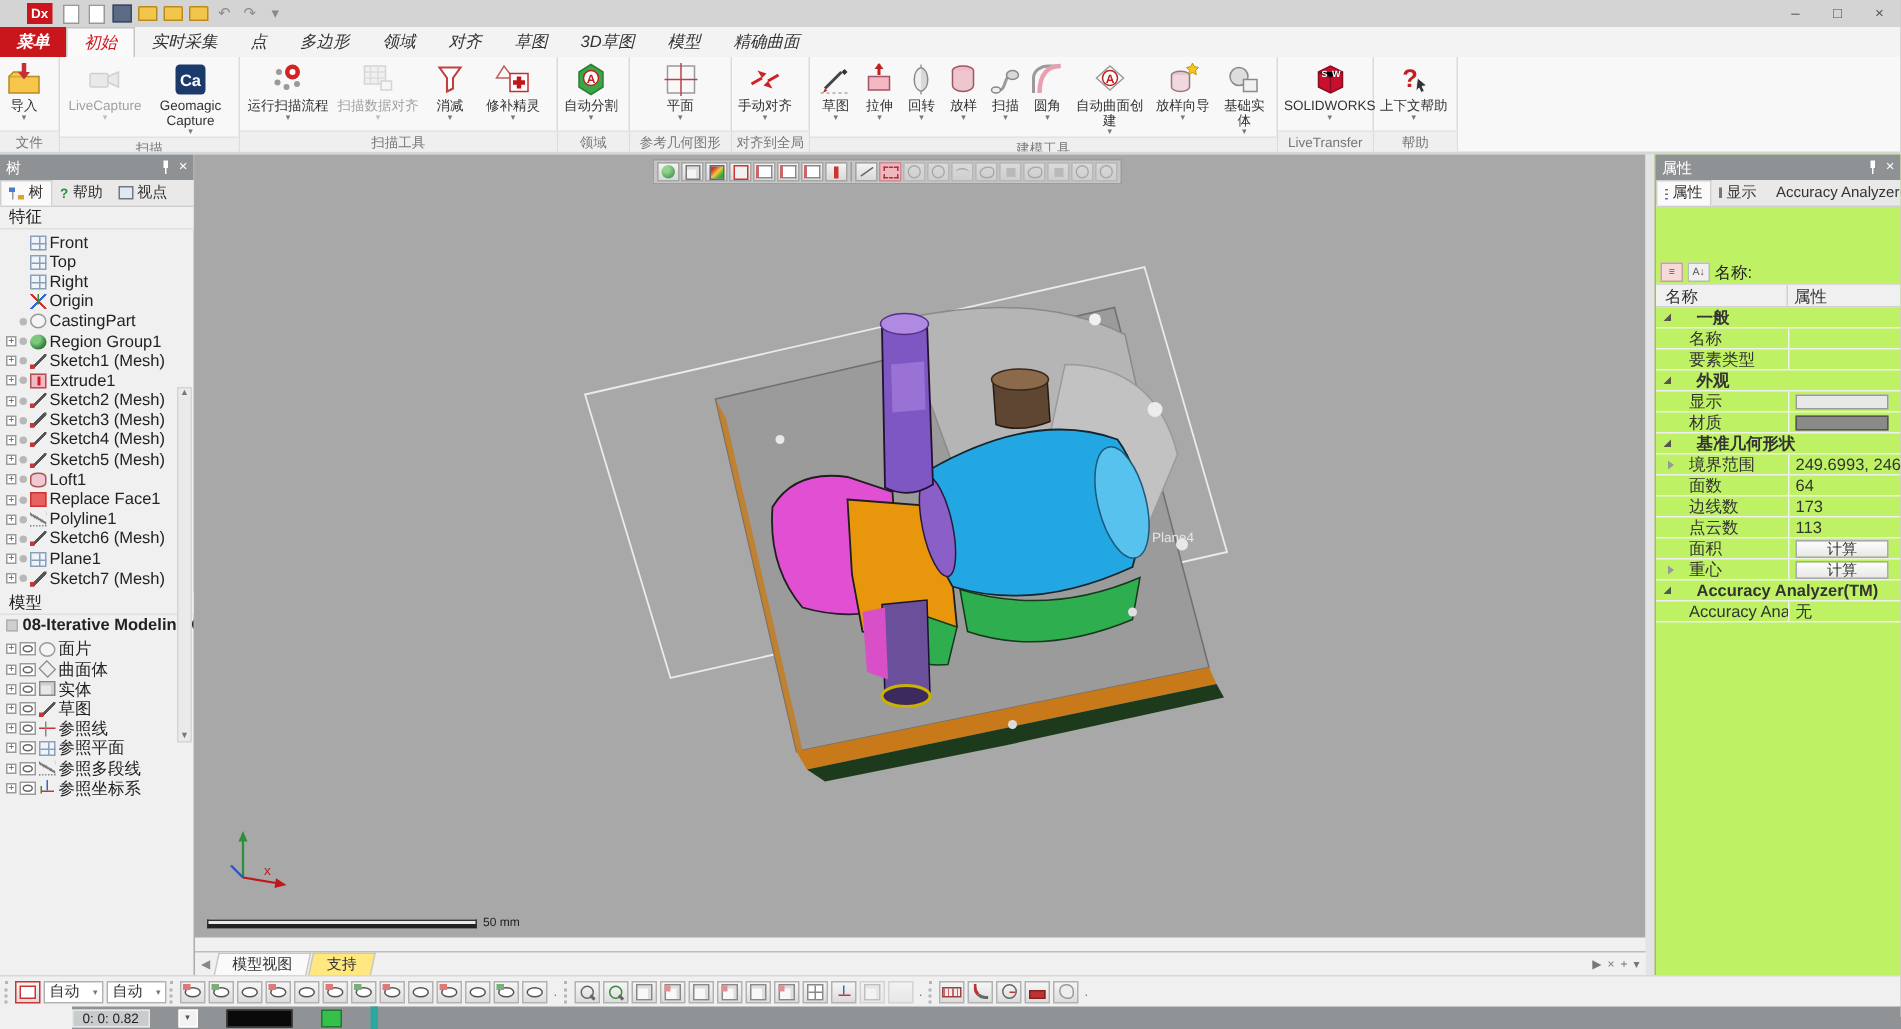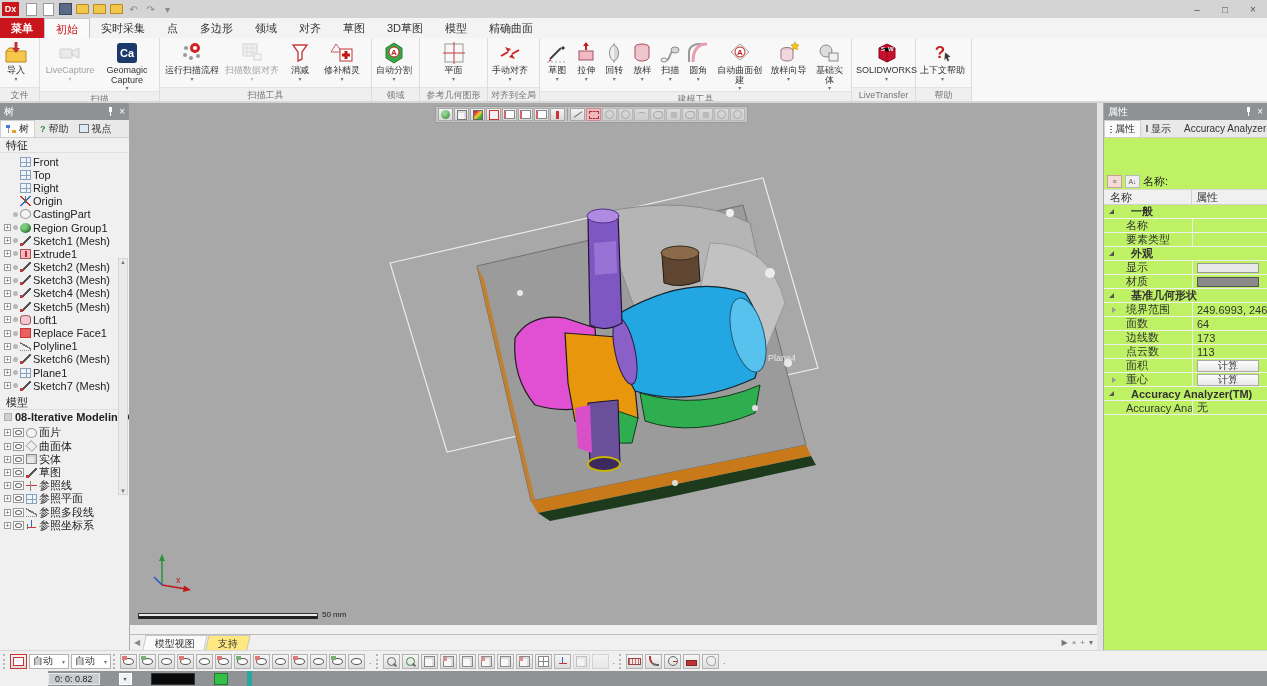--- a/index.html
+++ b/index.html
@@ -1,33 +1,33 @@
 <!DOCTYPE html>
 <html><head>
 <meta charset="utf-8">
 <style>
   * { box-sizing: border-box; margin:0; padding:0; }
   html,body { width:1267px; height:686px; overflow:hidden; }
   body { position:relative; font-family:"Liberation Sans","DejaVu Sans",sans-serif; font-size:11px; background:#f0f0f0; color:#222; }
 
   
   .titlebar { position:absolute; left:0; top:0; width:100%; height:18px; background:#d4d4d4; display:flex; align-items:center; }
-  .dxlogo { width:17px; height:14px; margin-left:2px; background:#c9161d; color:#fff; font-size:9px; font-weight:bold; display:flex; align-items:center; justify-content:center; }
+  .dxlogo { width:17px; height:14px; margin-left:18px; background:#c9161d; color:#fff; font-size:9px; font-weight:bold; display:flex; align-items:center; justify-content:center; }
   .qa { display:flex; align-items:center; gap:4px; margin-left:6px; }
   .qa .qic { width:13px; height:12px; position:relative; display:inline-flex; align-items:center; justify-content:center; font-size:10px; color:#8a8a8a; }
   .qic.page::before { content:""; width:9px; height:11px; background:#fff; border:1px solid #999; }
   .qic.disk::before { content:""; width:11px; height:10px; background:#5b6b85; border:1px solid #3c4a60; }
   .qic.folder::before { content:""; width:12px; height:8px; background:#f2c64b; border:1px solid #b98a1f; border-radius:1px 1px 0 0; }
   .titlebar .title { position:absolute; left:0; right:0; text-align:center; font-size:10px; color:#333; pointer-events:none; }
   .winbtns { margin-left:auto; display:flex; }
   .winbtn { width:28px; height:18px; display:flex; align-items:center; justify-content:center; font-size:10px; color:#555; }
 
   
   .tabrow { position:absolute; left:0; top:18px; width:100%; height:20px; background:#f3f3f3; display:flex; align-items:flex-end; }
-  .rtab { padding:0 11px; height:20px; line-height:20px; color:#333; }
+  .rtab { padding:0 11px; height:20px; line-height:20px; color:#333;font-style:italic; }
   .rtab.menu { background:#c9161d; color:#fff; font-weight:bold; }
   .rtab.active { background:#fafafa; color:#c9161d; border:1px solid #c6c6c6; border-bottom:none; }
 
   
   .ribbon { position:absolute; left:0; top:38px; width:100%; height:65px; background:#f8f8f8; border-bottom:2px solid #d6d6d6; display:flex; }
   .rgroup { display:flex; flex-direction:column; border-right:1px solid #dcdcdc; }
   .rgroup .btns { flex:1; display:flex; align-items:stretch; padding:1px 2px 0 2px; }
   .rgroup .glabel { height:14px; line-height:14px; text-align:center; font-size:9px; color:#777; background:#efefef; border-top:1px solid #e3e3e3; white-space:nowrap; overflow:hidden; }
   .rbtn { display:flex; flex-direction:column; align-items:center; padding:1px 2px 0 2px; }
   .rbtn .ic { height:26px; display:flex; align-items:center; justify-content:center; }

